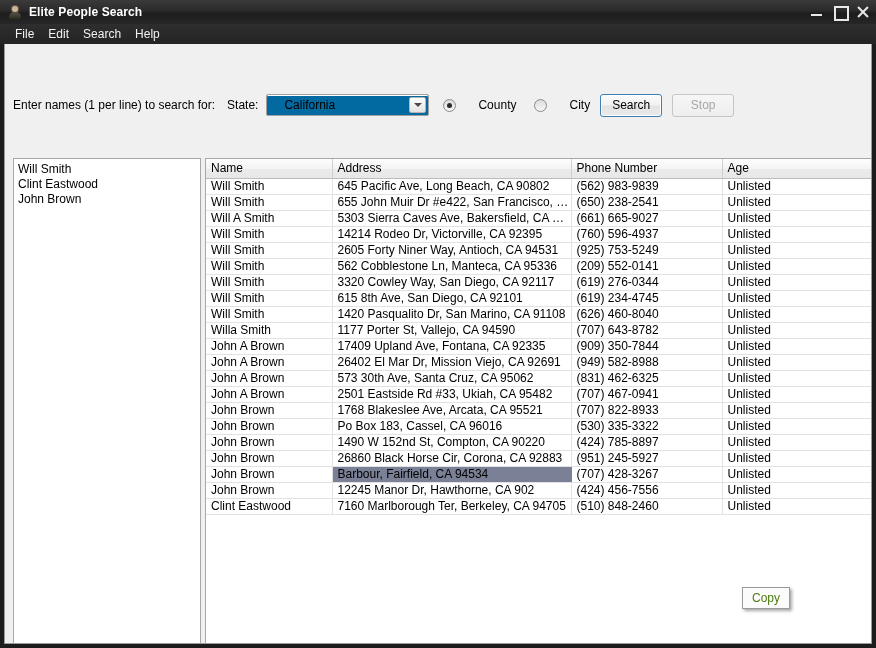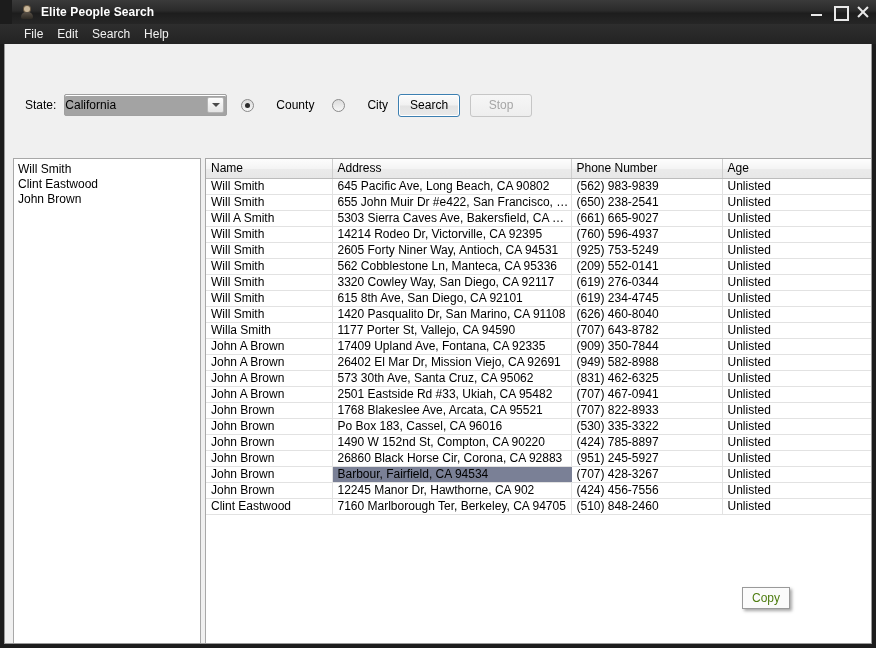--- a/index.html
+++ b/index.html
@@ -22,21 +22,20 @@
   }
 
   
   .titlebar {
     height: 24px;
     background: linear-gradient(to bottom, #3a3a3a 0%, #2a2a2a 45%, #1d1d1d 55%, #262626 100%);
     display: flex; align-items: center;
     padding: 0 16px 0 7px;
     position: relative;
     flex: none;
-    margin-left: 12px;
   }
   .title-icon {
     width: 16px; height: 16px;
     margin-right: 6px;
     position: relative;
     flex: none;
   }
   .title-icon .head {
     position: absolute; left: 5px; top: 2px;
     width: 6px; height: 6px; border-radius: 50%;
@@ -82,21 +81,21 @@
     background: #e8e8e8;
   }
   .wb-close::before { transform: rotate(45deg); }
   .wb-close::after  { transform: rotate(-45deg); }
 
   
   .menubar {
     height: 20px;
     background: linear-gradient(to bottom, #2e2e2e, #232323);
     display: flex; align-items: center;
-    padding-left: 17px;
+    padding-left: 8px;
     flex: none;
   }
   .menu-item {
     color: #f2f2f2;
     font-size: 12px;
     padding: 2px 7px;
     cursor: default;
     white-space: nowrap;
   }
 
@@ -119,25 +118,25 @@
     display: flex; align-items: center;
     padding-left: 8px;
   }
   .ctl-label {
     font-size: 12px; color: #000;
     white-space: nowrap;
   }
   .combo {
     position: relative;
     height: 22px;
-    background: #a3a3a3;
+    background: #0369a1;
     border: 1px solid #a0a0a0;
     border-radius: 2px;
     display: flex; align-items: center;
-    padding-left: 0;
+    padding-left: 17px;
     font-size: 12px;
     color: #000;
     cursor: default;
     box-shadow: inset 0 1px 0 #fff;
   }
   .combo .arrow-box {
     position: absolute;
     right: 2px; top: 2px; bottom: 2px;
     width: 17px;
     background: linear-gradient(to bottom, #fdfdfd, #e4e4e4);
@@ -320,20 +319,21 @@
   <div class="menubar">
     <span class="menu-item">File</span>
     <span class="menu-item">Edit</span>
     <span class="menu-item">Search</span>
     <span class="menu-item">Help</span>
   </div>
 
   <div class="client">
 
     <div class="controls">
+      <span class="ctl-label">Enter names (1 per line) to search for:</span>
 
       <span class="ctl-label" style="margin-left:12px;">State:</span>
 
       <div class="combo combo-state">
         <span>California</span>
         <span class="arrow-box"></span>
       </div>
 
       <label class="radio-wrap">
         <span class="radio checked"></span>

